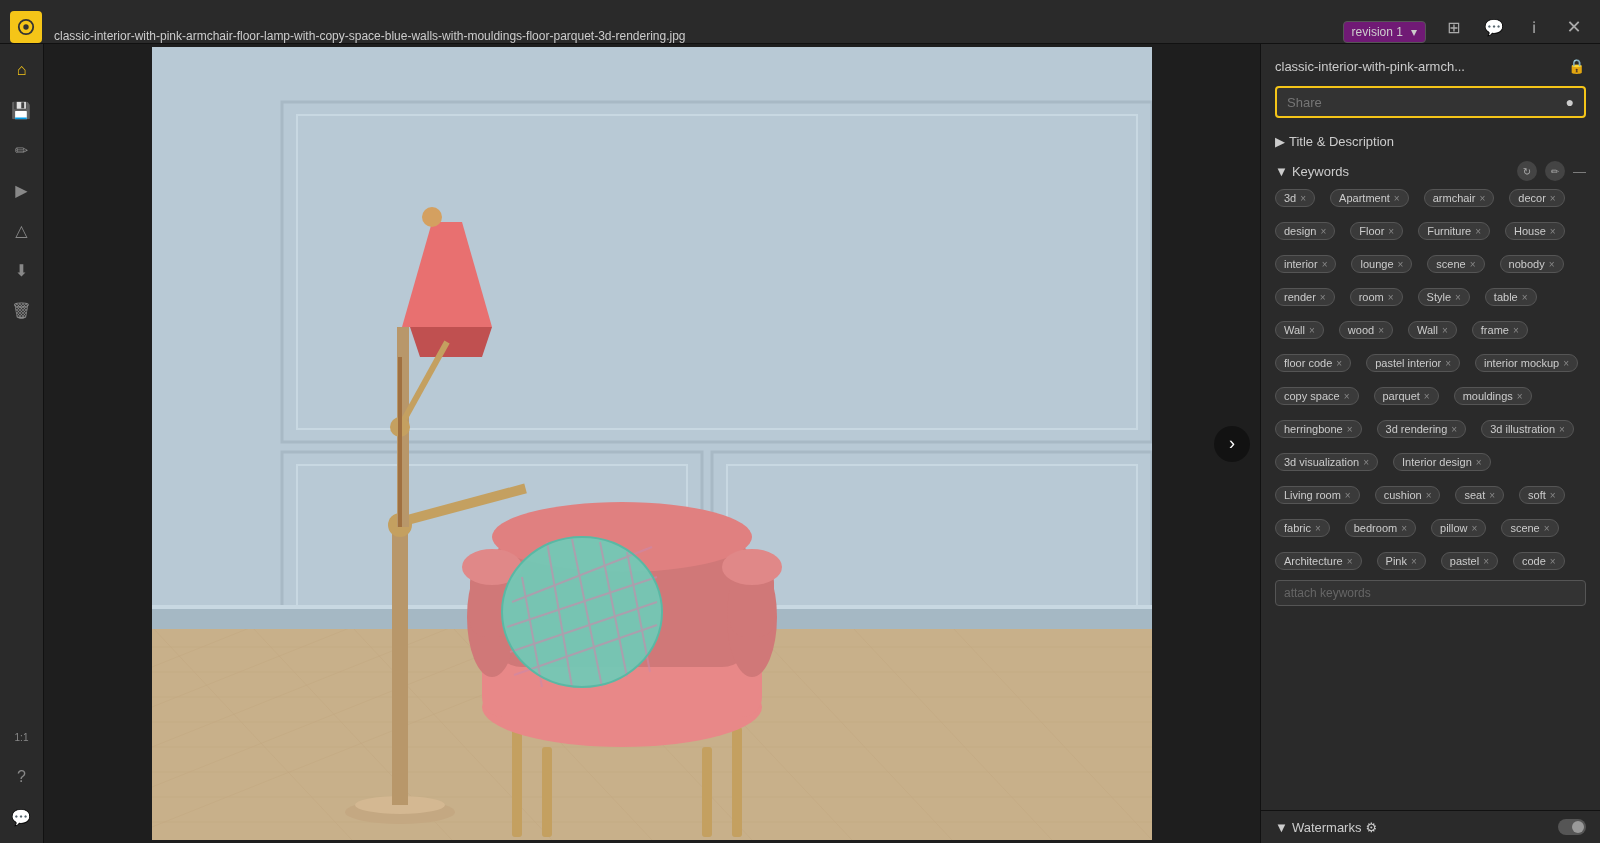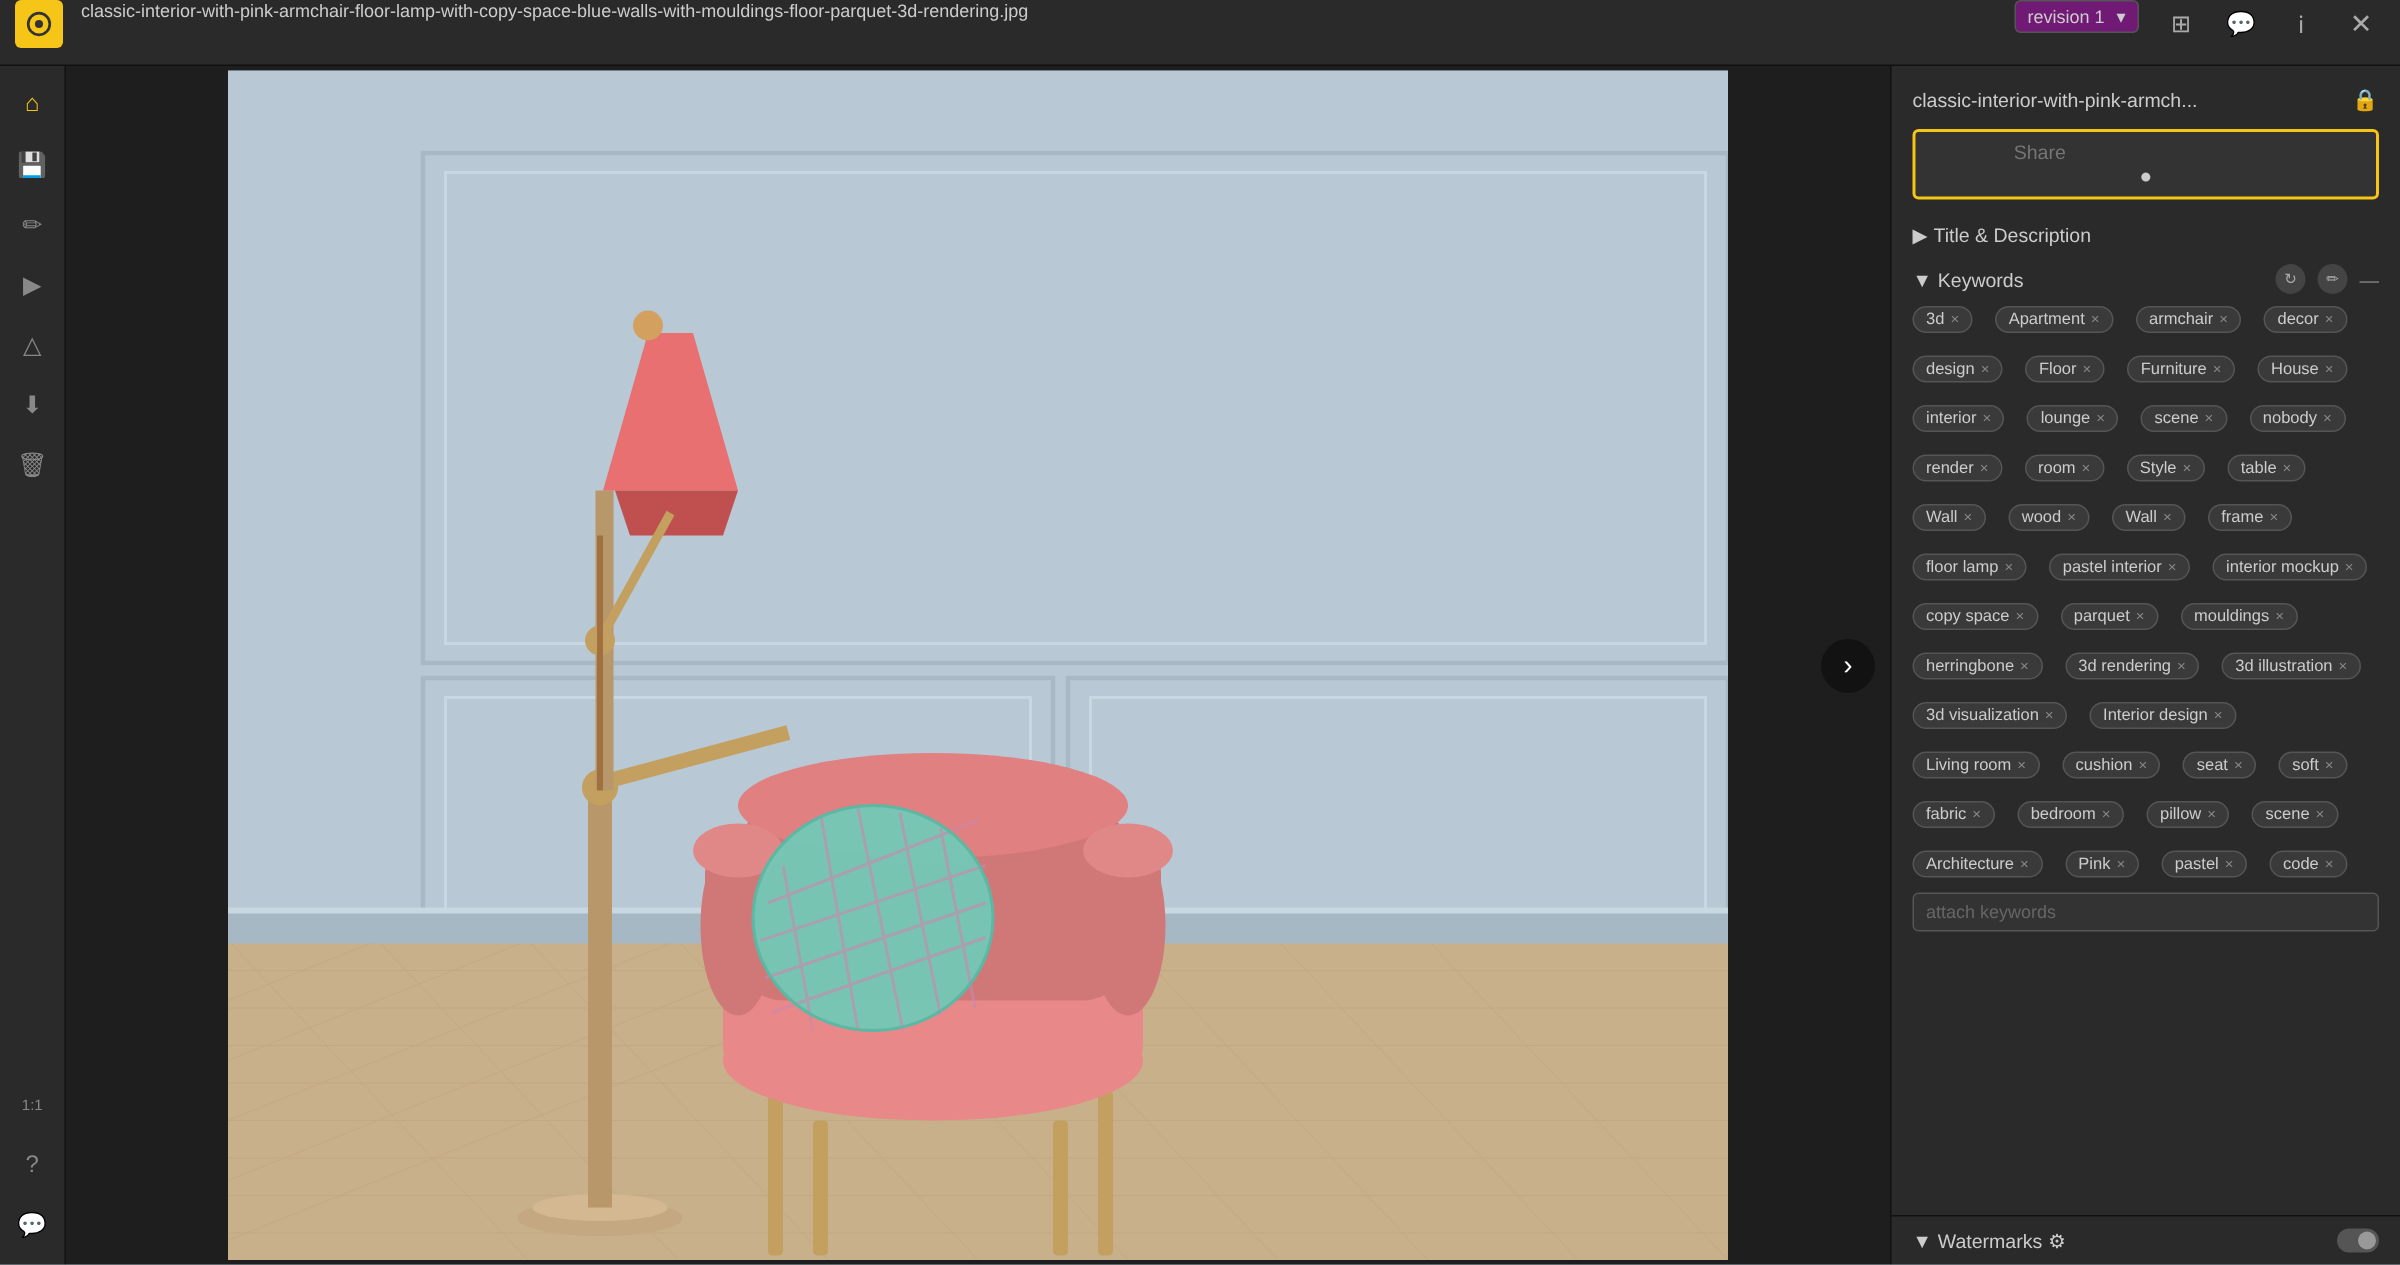--- a/index.html
+++ b/index.html
@@ -11,21 +11,21 @@
       display: flex;
       flex-direction: column;
       height: 843px;
       width: 1600px;
       overflow: hidden;
     }
 
     
     .topbar {
       display: flex;
-      align-items: flex-start;
+      align-items: flex-end;
       background: #2a2a2a;
       height: 44px;
       padding: 0 10px;
       border-bottom: 1px solid #111;
       flex-shrink: 0;
     }
     .topbar-logo {
       width: 32px;
       height: 32px;
       background: #f5c518;
@@ -196,21 +196,20 @@
     }
 
     .share-bar {
       margin: 4px 14px 10px 14px;
       display: flex;
       align-items: center;
       border: 2px solid #f5c518;
       border-radius: 4px;
       background: #333;
       padding: 6px 10px;
-      flex-direction: column;
     }
     .share-input {
       flex: 1;
       background: transparent;
       border: none;
       outline: none;
       color: #ccc;
       font-size: 13px;
     }
     .share-btn-icon {
@@ -618,21 +617,21 @@
           </div>
         <div class="tag">
             <span>Wall</span>
             <span class="tag-x">×</span>
           </div>
         <div class="tag">
             <span>frame</span>
             <span class="tag-x">×</span>
           </div>
         <div class="tag">
-            <span>floor lamp</span>
+            <span>floor code</span>
             <span class="tag-x">×</span>
           </div>
         <div class="tag">
             <span>pastel interior</span>
             <span class="tag-x">×</span>
           </div>
         <div class="tag">
             <span>interior mockup</span>
             <span class="tag-x">×</span>
           </div>

